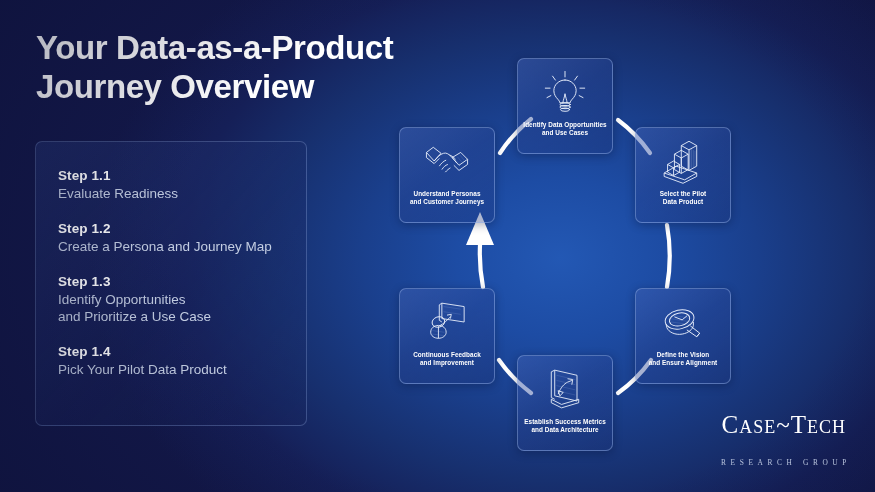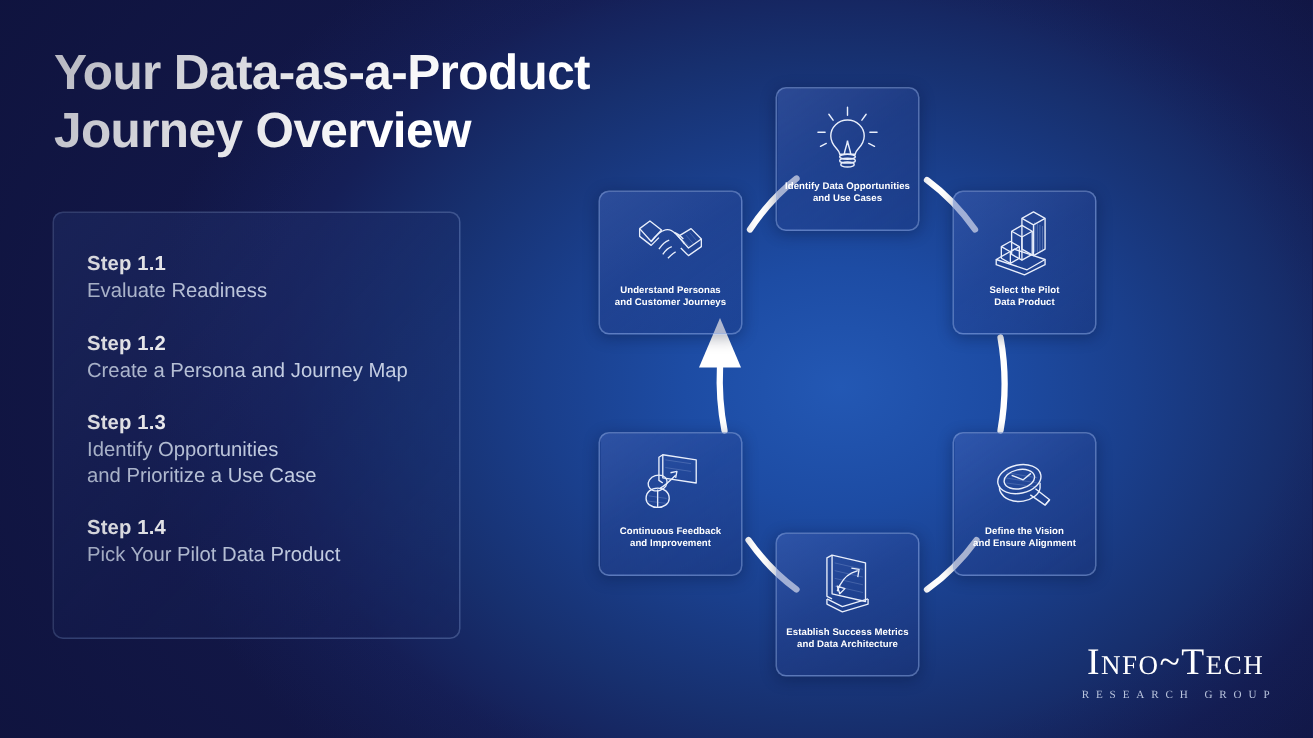--- a/index.html
+++ b/index.html
@@ -88,21 +88,21 @@
   .logo{
     position:absolute;right:24px;bottom:25px;text-align:center;
   }
   .logo-main{
     color:#ffffff;font-family:"Liberation Serif", serif;
     font-size:25px;line-height:27px;letter-spacing:1px;
     font-variant:small-caps;font-weight:normal;
   }
   .logo-sub{
     color:#b9c4dd;font-family:"Liberation Serif", serif;
-    font-size:7.4px;letter-spacing:4.6px;margin-top:3px;
+    font-size:7.4px;letter-spacing:4.6px;margin-top:20px;
     text-indent:4.6px;
   }
 </style>
 </head>
 <body>
 
 <div class="stage"></div>
 
 <div class="title">Your Data-as-a-Product
 Journey Overview</div>
@@ -278,15 +278,15 @@
     </svg>
     <div class="lbl">Understand Personas
 and Customer Journeys</div>
   </div>
 
 </div>
 
 <div class="vignette"></div>
 
 <div class="logo">
-  <div class="logo-main">Info~Tech</div>
+  <div class="logo-main">Case~Tech</div>
   <div class="logo-sub">RESEARCH GROUP</div>
 </div>
 
 </body></html>

